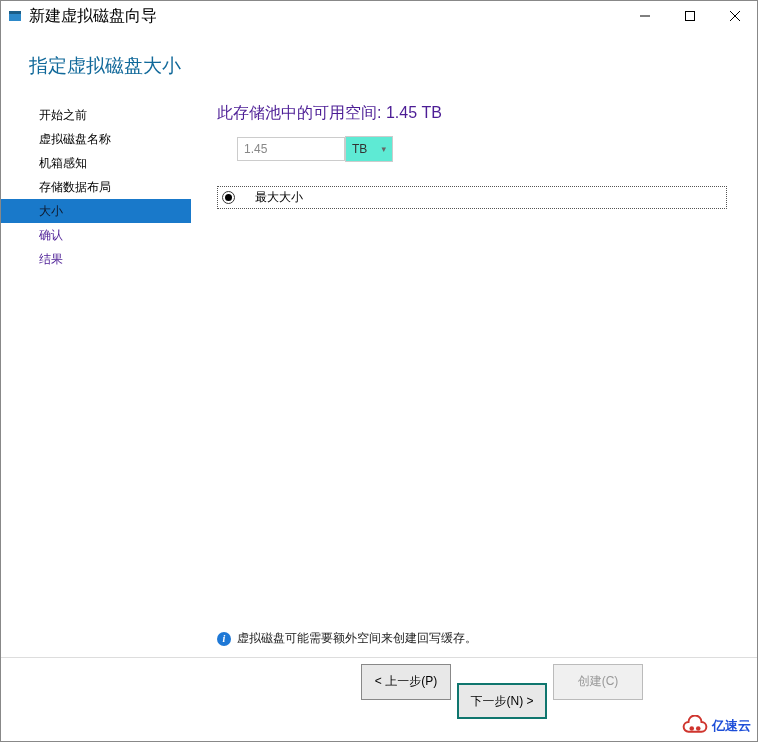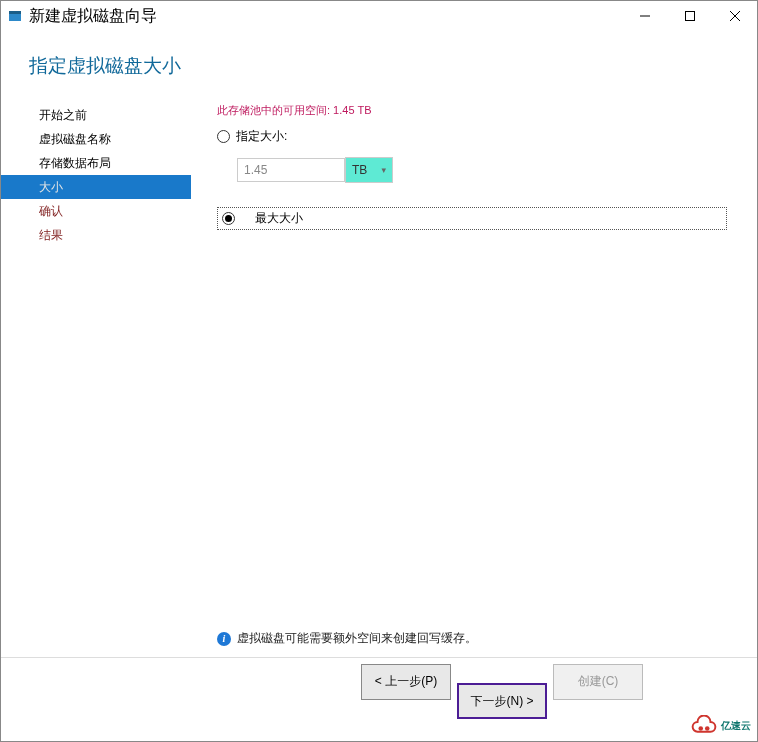--- a/index.html
+++ b/index.html
@@ -56,30 +56,30 @@
       height: 24px;
       display: flex;
       align-items: center;
       padding-left: 38px;
       font-size: 12px;
       color: #000000;
       cursor: pointer;
     }
     .sidebar-item.active {
       background: #1979ca;
-      color: #e5e5e5;
-    }
-    .sidebar-item.disabled { color: #7f1d1d; cursor: default; }
+      color: #0f172a;
+    }
+    .sidebar-item.disabled { color: #4c1d95; cursor: default; }
 
     .main {
       flex: 1;
       padding: 6px 30px 0 26px;
       position: relative;
     }
-    .info-line { font-size: 11px; color: #be185d; margin-bottom: 10px; }
+    .info-line { font-size: 16px; color: #4c1d95; margin-bottom: 10px; }
     .radio-row {
       display: flex;
       align-items: center;
       font-size: 12px;
       margin: 4px 0;
     }
     .radio-outer {
       width: 13px; height: 13px;
       border-radius: 50%;
       border: 1px solid #333;
@@ -173,37 +173,37 @@
       height: 36px;
       border: 1px solid #888;
       background: #e8e8e8;
       font-size: 12px;
       display: flex;
       align-items: center;
       justify-content: center;
       padding: 0 10px;
       cursor: pointer;
     }
-    .btn.default { border: 2px solid #4c1d95; background: #e8e8e8; margin-top: 39px; }
+    .btn.default { border: 2px solid #0f766e; background: #e8e8e8; margin-top: 39px; }
     .btn.disabled { color: #999; border-color: #bbb; cursor: default; background: #f0f0f0; }
 
     .watermark {
       position: absolute;
       right: 6px;
       bottom: 4px;
       display: flex;
       align-items: center;
       gap: 4px;
     }
     .watermark-logo {
       width: 26px; height: 22px;
     }
     .watermark-text {
-      font-size: 10px;
-      color: #0f766e;
+      font-size: 13px;
+      color: #1d4ed8;
       font-weight: 600;
     }
   </style>
 </head>
 <body>
 
 <div class="titlebar">
   <span class="titlebar-icon">
     <svg viewBox="0 0 16 16" width="16" height="16">
       <rect x="2" y="3" width="12" height="10" fill="#2d89c9"></rect>
@@ -237,40 +237,39 @@
 
 <div class="content">
   <div class="sidebar">
     <div class="sidebar-item">
         <span>开始之前</span>
       </div>
     <div class="sidebar-item">
         <span>虚拟磁盘名称</span>
       </div>
     <div class="sidebar-item">
+        <span>机箱感知</span>
+      </div>
+    <div class="sidebar-item">
         <span>存储数据布局</span>
       </div>
     <div class="sidebar-item active">
         <span>大小</span>
       </div>
     <div class="sidebar-item disabled">
         <span>确认</span>
       </div>
     <div class="sidebar-item disabled">
         <span>结果</span>
       </div>
   </div>
 
   <div class="main">
     <div class="info-line">此存储池中的可用空间: 1.45 TB</div>
 
-    <div class="radio-row">
-      <span class="radio-outer"></span>
-      <span>指定大小:</span>
-    </div>
 
     <div class="size-inputs">
       <input class="size-input" disabled="" value="1.45" style="">
       <div class="unit-select">
         <span>TB</span>
         <span class="chev">▾</span>
       </div>
     </div>
 
     <div class="max-row">

